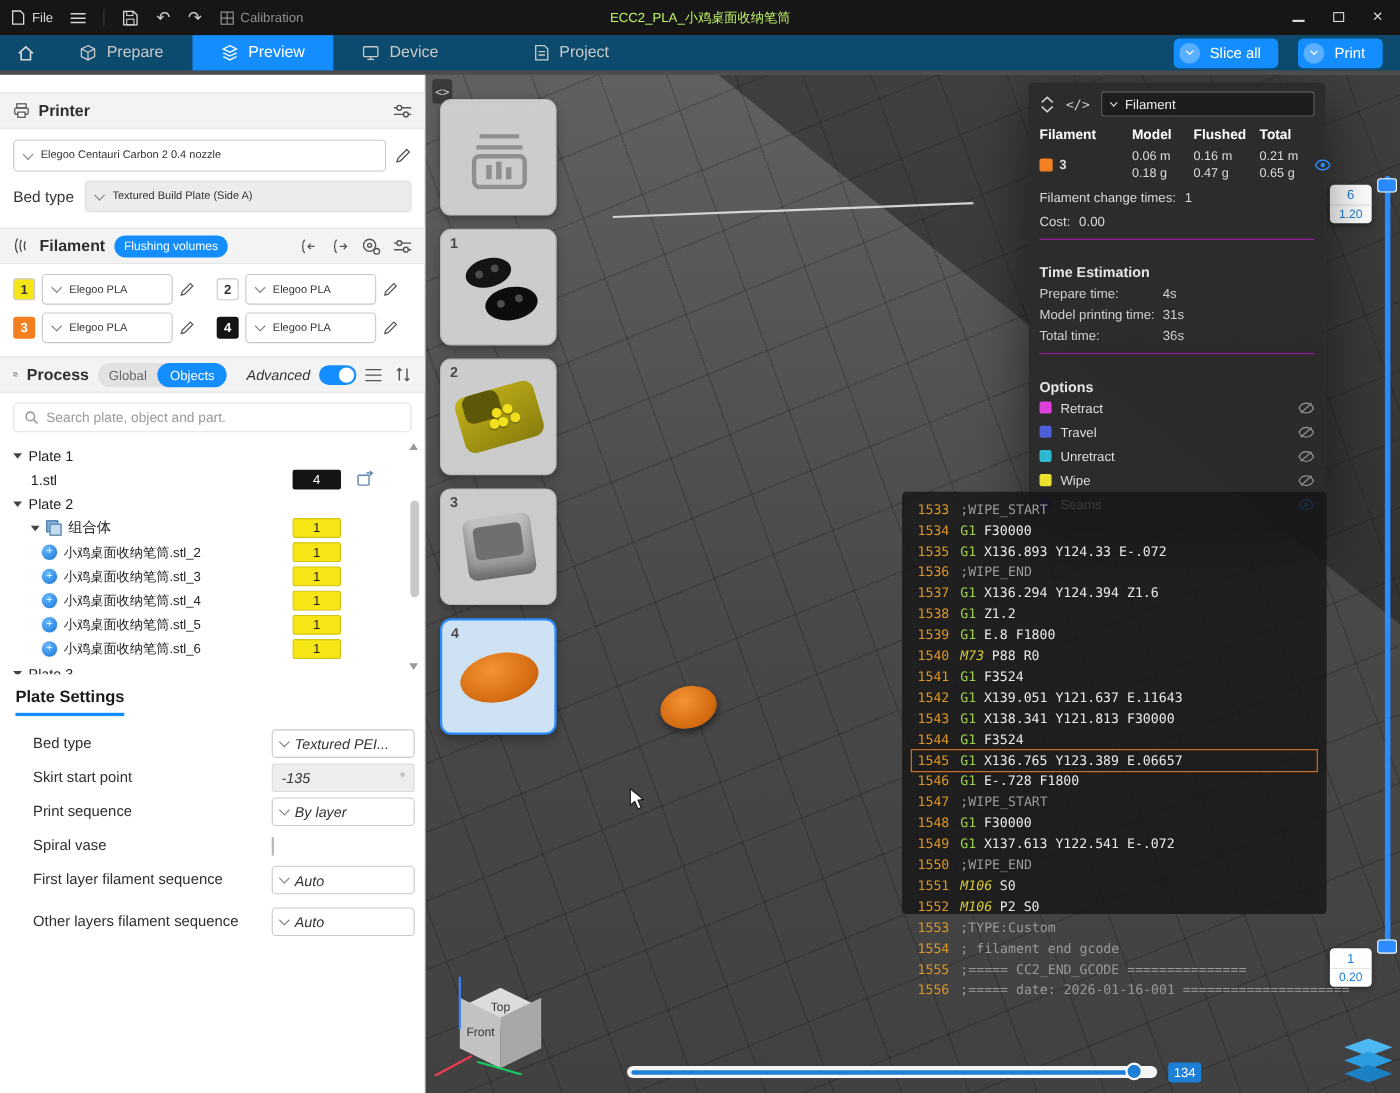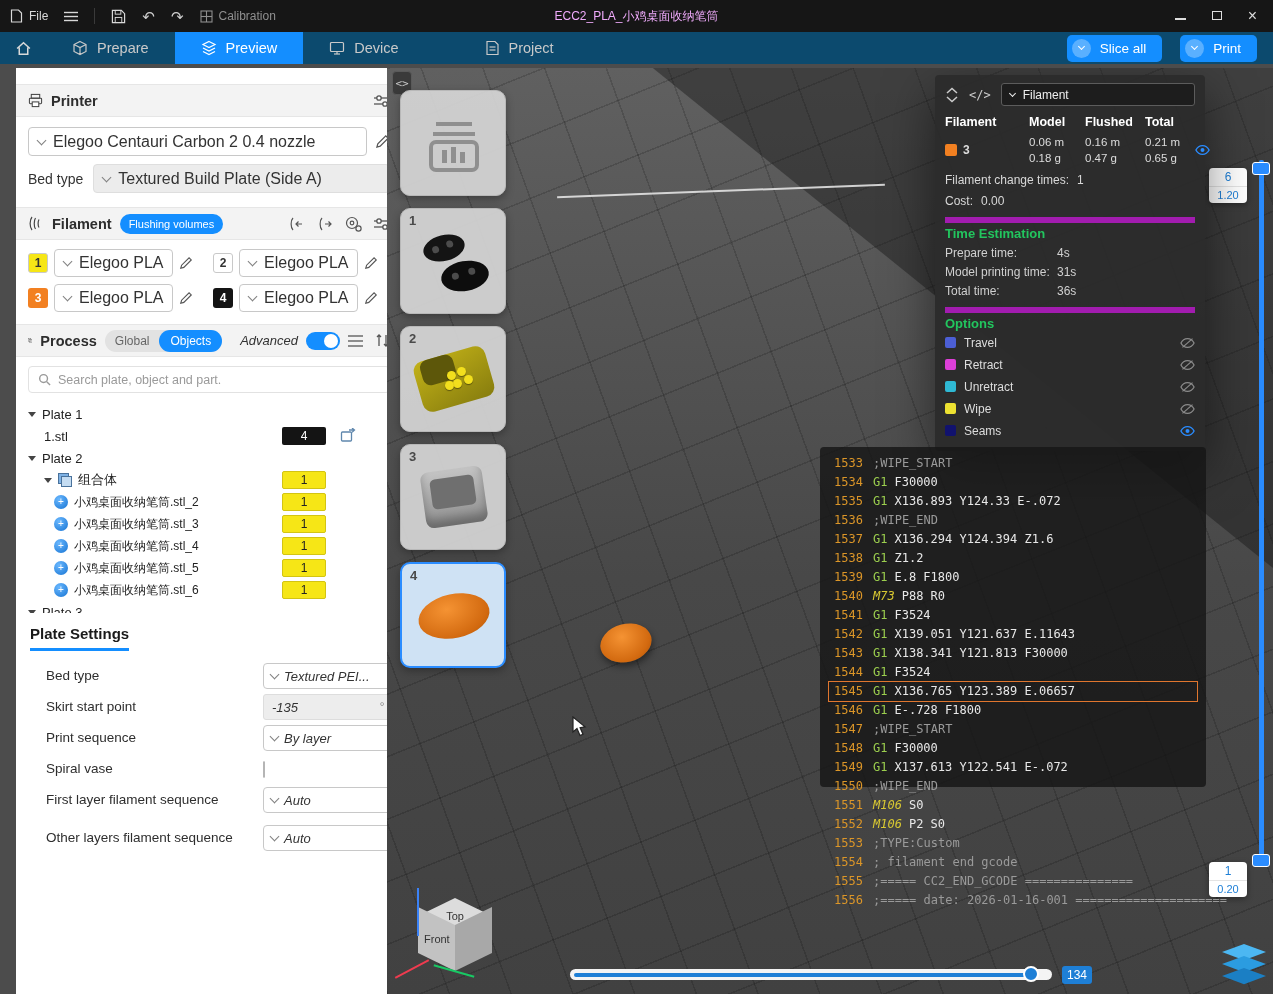--- a/index.html
+++ b/index.html
@@ -6,46 +6,46 @@
   html,body{background:#222;}
   body{font-family:"Liberation Sans",sans-serif;}
   .app{position:relative;width:1273px;height:994px;background:#4c4c4c;overflow:hidden;font-size:13px;}
 
   
   .titlebar{position:absolute;left:0;top:0;right:0;height:32px;background:#161616;color:#d8d8d8;display:flex;align-items:center;padding:0 10px;gap:16px;font-size:12px;}
   .tb-item{display:flex;align-items:center;gap:6px;color:#d8d8d8;}
   .tb-sep{width:1px;height:16px;background:#3a3a3a;}
   .tb-arrow{font-size:15px;line-height:1;color:#cfcfcf;}
   .cal-group{color:#8f8f8f;display:flex;align-items:center;gap:6px;}
-  .tb-title{position:absolute;left:50%;transform:translateX(-50%);color:#f0abfc;font-size:12px;white-space:nowrap;}
+  .tb-title{position:absolute;left:50%;transform:translateX(-50%);color:#bef264;font-size:12px;white-space:nowrap;}
   .win-controls{margin-left:auto;display:flex;align-items:center;gap:26px;padding-right:6px;}
   .win-min{display:inline-block;width:11px;height:2px;background:#ddd;}
   .win-max{display:inline-block;width:10px;height:9px;border:1.4px solid #ddd;}
   .win-close{font-size:16px;color:#ddd;line-height:1;}
 
   
   .tabbar{position:absolute;left:0;top:32px;right:0;height:32px;background:#0c4a6e;display:flex;align-items:stretch;color:#c9c9c9;}
   .home-btn{width:46px;display:flex;align-items:center;justify-content:center;}
   .tab{display:flex;align-items:center;gap:9px;padding:0 26px;font-size:14.5px;}
   .tab.active{background:#148eff;color:#fff;}
   .tab.gap{margin-left:34px;}
   .nav-actions{margin-left:auto;display:flex;align-items:center;gap:18px;padding-right:16px;}
   .split-btn{display:flex;align-items:center;gap:9px;background:#148eff;color:#fff;height:27px;border-radius:5px;padding:0 16px 0 5px;font-size:13.5px;}
   .sb-chev{width:19px;height:19px;border-radius:50%;background:rgba(255,255,255,.3);display:flex;align-items:center;justify-content:center;}
   .chev{display:inline-block;width:7px;height:7px;border-right:1.6px solid currentColor;border-bottom:1.6px solid currentColor;transform:rotate(45deg);margin-top:-3px;}
   .chev.sm{width:5px;height:5px;}
 
   
-  .sidebar{position:absolute;left:0;top:68px;width:387px;bottom:0;background:#fff;border-right:1px solid #bfbfbf;color:#222;margin-left:16px;}
+  .sidebar{position:absolute;left:0;top:68px;width:387px;bottom:0;background:#fff;border-right:1px solid #bfbfbf;color:#222;}
   .sec-head{height:33px;background:#f3f3f3;display:flex;align-items:center;padding:0 12px;gap:8px;border-top:1px solid #e6e6e6;border-bottom:1px solid #e6e6e6;}
   .sec-title{font-size:14.5px;font-weight:bold;color:#2e2e2e;}
   .head-right{margin-left:auto;display:flex;gap:12px;align-items:center;color:#555;}
   .pad-top{height:16px;}
   .row{display:flex;align-items:center;padding:0 12px;}
-  .select{display:flex;align-items:center;gap:8px;border:1px solid #c8c8c8;border-radius:4px;height:29px;padding:0 9px;background:#fff;color:#333;font-size:16px;white-space:nowrap;overflow:hidden;}
+  .select{display:flex;align-items:center;gap:8px;border:1px solid #c8c8c8;border-radius:4px;height:29px;padding:0 9px;background:#fff;color:#333;font-size:10px;white-space:nowrap;overflow:hidden;}
   .select .chev{color:#808080;flex:none;}
   .select.gray{background:#ececec;border-color:#dedede;}
   .printer-row{margin:10px 0 8px 0;gap:8px;}
   .printer-row .select{flex:1;}
   .bed-row{gap:10px;margin-bottom:14px;}
   .bed-row .lbl{font-size:14px;color:#333;}
   .bed-row .select{flex:1;}
   .pill{background:#148eff;color:#fff;font-size:11px;border-radius:11px;padding:4px 9px;white-space:nowrap;}
   .fil-rows{padding:9px 12px 12px 12px;display:flex;flex-direction:column;gap:7px;}
   .fil-row{display:flex;align-items:center;gap:6px;}
@@ -158,29 +158,29 @@
   .fil-panel{position:absolute;left:548px;top:7px;width:270px;background:rgba(43,43,43,.97);border-radius:4px;padding:8px 10px 10px 10px;color:#ddd;box-shadow:0 18px 50px rgba(0,0,0,.5);font-size:12px;}
   .fp-head{display:flex;align-items:center;gap:10px;margin-bottom:9px;color:#ccc;}
   .fp-code{font-family:"DejaVu Sans Mono",monospace;font-size:12px;color:#ccc;}
   .fp-select{flex:1;display:flex;align-items:center;gap:8px;background:#1d1d1d;border:1px solid #5c5c5c;border-radius:3px;height:23px;padding:0 8px;color:#eee;}
   .fp-cols{display:grid;grid-template-columns:84px 56px 60px 50px 16px;font-weight:bold;color:#fff;font-size:12.5px;margin-bottom:5px;}
   .fp-row{display:grid;grid-template-columns:84px 56px 60px 50px 16px;align-items:center;color:#ddd;}
   .fp-fil{display:flex;align-items:center;gap:6px;}
   .swatch{display:inline-block;width:12px;height:12px;border-radius:2px;}
   .cell2 span{display:block;line-height:1.4;font-size:11.5px;}
   .fp-kv{display:flex;gap:8px;margin-top:7px;color:#d8d8d8;}
-  .fp-sec{font-weight:bold;color:#22c55e;font-size:13px;border-top:6px solid #a21caf;margin-top:9px;padding-top:3px;}
+  .fp-sec{font-weight:bold;color:#e5e5e5;font-size:13px;border-top:1px solid #a21caf;margin-top:9px;padding-top:22px;}
   .fp-time{display:flex;margin-top:5px;color:#d0d0d0;}
   .fp-time .l{width:112px;}
   .fp-opt{display:flex;align-items:center;gap:8px;height:21px;margin-top:1px;}
   .fp-opt .sq{width:11px;height:11px;border-radius:2px;flex:none;}
   .opt-eye{margin-left:auto;display:flex;}
 
   
-  .gcode-panel{position:absolute;left:433px;top:379px;width:386px;height:340px;background:rgba(22,22,22,.82);border-radius:4px;padding:7px 9px;font-family:"DejaVu Sans Mono",monospace;font-size:12px;line-height:19px;color:#e8e8e8;}
+  .gcode-panel{position:absolute;left:433px;top:379px;width:386px;height:384px;background:rgba(22,22,22,.82);border-radius:4px;padding:7px 9px;font-family:"DejaVu Sans Mono",monospace;font-size:12px;line-height:19px;color:#e8e8e8;}
   .gl{display:flex;white-space:pre;}
   .gn{width:34px;text-align:right;margin-right:10px;color:#dc9628;flex:none;}
   .gc:not(:empty){margin-right:7px;}
   .k-g .gc{color:#9ccf4e;}
   .k-m .gc{color:#d8c832;font-style:italic;}
   .k-c .gr{color:#9a9a9a;}
   .gl.hl{outline:1px solid #e0762e;}
 
   svg{display:block;}
 </style>
@@ -730,32 +730,32 @@
           <span class="l">Model printing time:</span>
           <span>31s</span>
         </div>
       <div class="fp-time">
           <span class="l">Total time:</span>
           <span>36s</span>
         </div>
 
       <div class="fp-sec">Options</div>
       <div class="fp-opt">
-        <span class="sq" style="background: rgb(76, 95, 213);"></span>
-        <span>Travel</span>
+        <span class="sq" style="background: rgb(221, 63, 216);"></span>
+        <span>Retract</span>
         <span class="opt-eye">
             <svg width="15" height="12" viewBox="0 0 24 18">
               <path d="M12 2C5 2 1.5 9 1.5 9s3.5 7 10.5 7 10.5-7 10.5-7S19 2 12 2z" fill="none" stroke="#8a8a8a" stroke-width="2"></path>
               <line x1="4" y1="16" x2="20" y2="2" stroke="#8a8a8a" stroke-width="2"></line>
             </svg>
           </span>
       </div>
       <div class="fp-opt">
-        <span class="sq" style="background: rgb(221, 63, 216);"></span>
-        <span>Retract</span>
+        <span class="sq" style="background: rgb(76, 95, 213);"></span>
+        <span>Travel</span>
         <span class="opt-eye">
             <svg width="15" height="12" viewBox="0 0 24 18">
               <path d="M12 2C5 2 1.5 9 1.5 9s3.5 7 10.5 7 10.5-7 10.5-7S19 2 12 2z" fill="none" stroke="#8a8a8a" stroke-width="2"></path>
               <line x1="4" y1="16" x2="20" y2="2" stroke="#8a8a8a" stroke-width="2"></line>
             </svg>
           </span>
       </div>
       <div class="fp-opt">
         <span class="sq" style="background: rgb(47, 185, 212);"></span>
         <span>Unretract</span>

